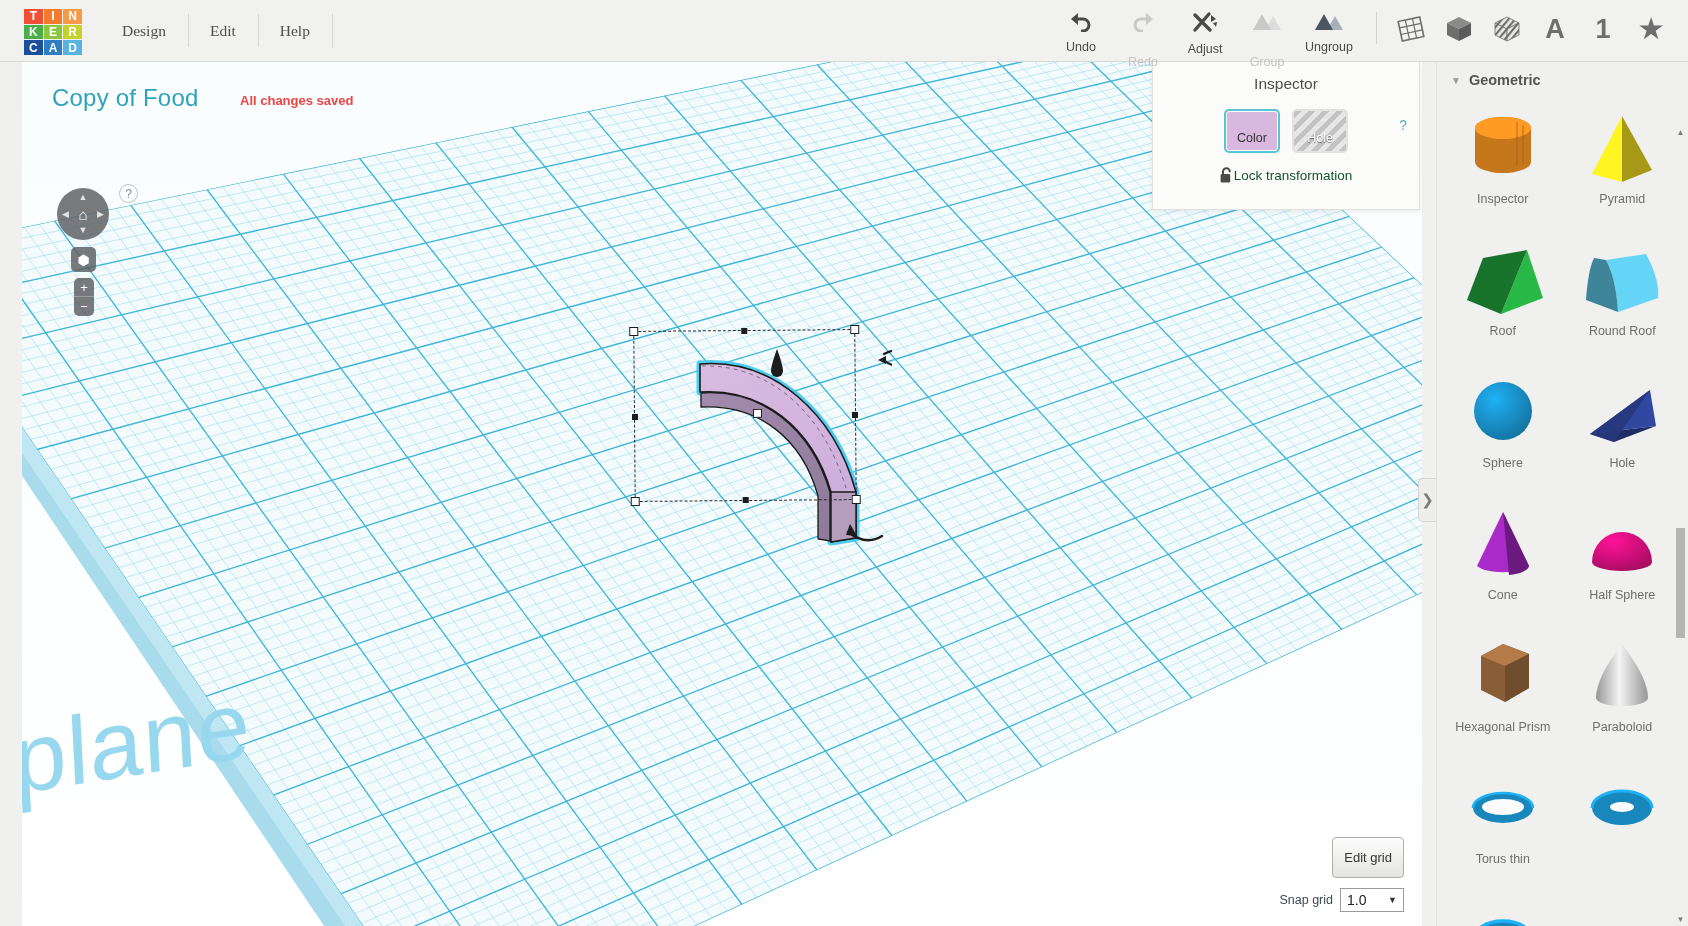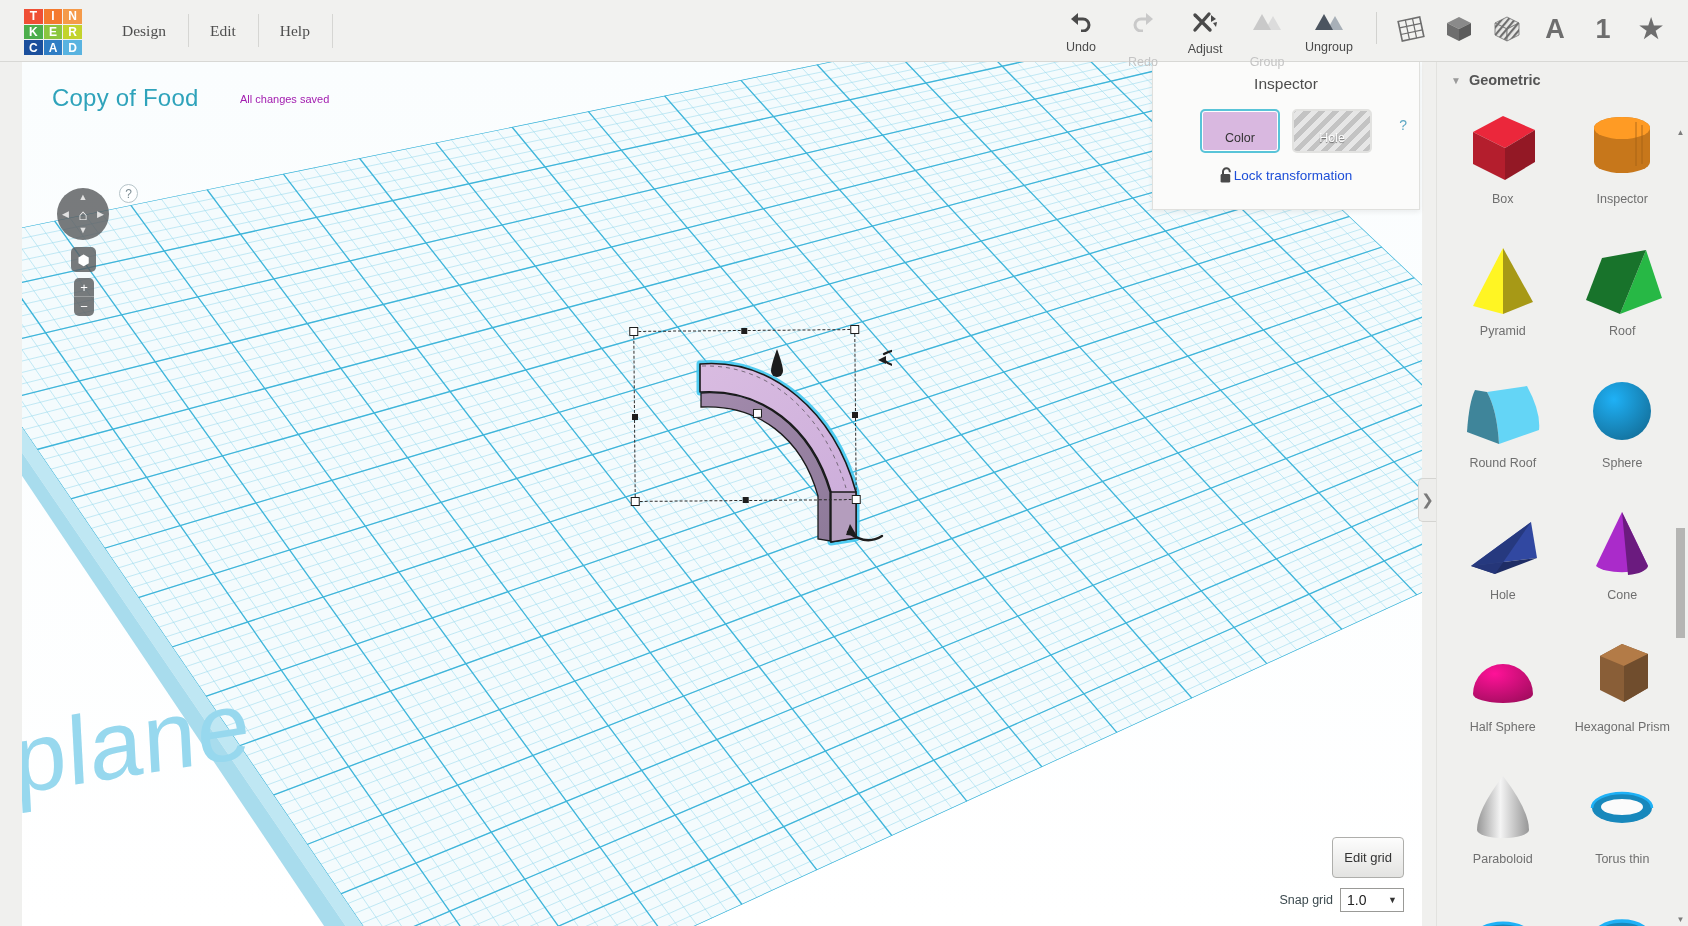--- a/index.html
+++ b/index.html
@@ -64,21 +64,21 @@
     overflow: hidden; background: #fdfdfd;
   }
   .gridplane { position: absolute; left: 0; top: 0; width: 1400px; height: 864px; }
   .proj-title {
     position: absolute; left: 30px; top: 22px;
     font-size: 24px; color: #2fa3bb; letter-spacing: 0.2px;
     z-index: 6;
   }
   .saved-msg {
     position: absolute; left: 218px; top: 31px;
-    font-size: 11px; color: #a21caf; z-index: 6;
+    font-size: 13px; color: #ef4444; z-index: 6; font-weight: bold;
   }
   .helpq {
     position: absolute; left: 97px; top: 122px; width: 19px; height: 19px;
     border: 1px solid #b6c4c9; border-radius: 50%; background: rgba(255,255,255,.75);
     color: #7d8d94; font-size: 12px; display: flex; align-items: center; justify-content: center; z-index: 8;
   }
   .navwheel {
     position: absolute; left: 35px; top: 126px; width: 52px; height: 52px;
     border-radius: 50%; background: rgba(90,93,95,0.82); z-index: 8;
   }
@@ -141,31 +141,31 @@
   
   .inspector {
     position: absolute; left: 1152px; top: 62px; width: 268px; height: 148px;
     background: #fbfbfa; border: 1px solid #e0e0dd; border-top: 0;
     box-shadow: 0 2px 5px rgba(0,0,0,.07);
     z-index: 35;
   }
   .insp-title { text-align: center; font-size: 15.5px; color: #4c4c4c; padding-top: 13px; }
   .insp-row { display: flex; justify-content: center; gap: 12px; margin-top: 16px; position: relative; }
   .swatch {
-    width: 80px; height: 44px; border-radius: 5px;
+    width: 56px; height: 44px; border-radius: 5px;
     display: flex; align-items: flex-end; justify-content: center;
     padding-bottom: 6px; font-size: 12.5px; position: relative;
   }
   .swatch.color { background: #d9b8e0; border: 2px solid #59c4d8; box-shadow: 0 0 0 1px #fff inset; color: #333; }
   .swatch.hole {
     background: repeating-linear-gradient(-45deg,#c3c3c3 0 5px,#e6e6e6 5px 10px);
     border: 2px solid #e2e2e0; color: #fff; text-shadow: 0 1px 1px rgba(0,0,0,.5);
   }
   .insp-q { position: absolute; right: 12px; top: 8px; font-size: 14px; color: #5fa8c4; }
-  .lockrow { display: flex; align-items: center; justify-content: center; margin-top: 14px; font-size: 13.5px; color: #1d4ed8; }
+  .lockrow { display: flex; align-items: center; justify-content: center; margin-top: 14px; font-size: 13.5px; color: #14532d; }
 
   
   .shapes {
     position: absolute; left: 1436px; top: 62px; width: 252px; height: 864px;
     background: #f0f0ee; overflow: hidden;
     border-left: 1px solid #e2e2df;
   }
   .shapes-head { display: flex; align-items: center; gap: 8px; padding: 10px 0 6px 14px; }
   .shapes-head .tri { font-size: 10px; color: #9a9a9a; }
   .shapes-head .ttl { font-size: 14.5px; font-weight: bold; color: #555; }
@@ -617,30 +617,20 @@
 
   <div class="shapes">
     <div class="shapes-head">
       <span class="tri">▼</span>
       <span class="ttl">Geometric</span>
     </div>
     <div class="shape-grid" id="shapegrid">
         <div class="shape-cell">
           <div class="shape-art">
             <svg width="92" height="86" viewBox="0 0 92 86">
-              <path d="M16,28 L46,12 L78,26 L48,44 Z" fill="#eb273b"></path>
-              <path d="M16,28 L48,44 L48,76 L16,60 Z" fill="#b41e2d"></path>
-              <path d="M78,26 L48,44 L48,76 L78,58 Z" fill="#931825"></path>
-            </svg>
-          </div>
-          <div class="shape-name">Box</div>
-        </div>
-        <div class="shape-cell">
-          <div class="shape-art">
-            <svg width="92" height="86" viewBox="0 0 92 86">
               <path d="M18,24 A28,11 0 0 1 74,24 L74,58 A28,11 0 0 1 18,58 Z" fill="#c7771b"></path>
               <ellipse cx="46" cy="24" rx="28" ry="11" fill="#ff9b24"></ellipse>
               <path d="M60,18 L60,62 M66,21 L66,60" stroke="#a36116" stroke-width="1.6" opacity=".5"></path>
             </svg>
           </div>
           <div class="shape-name">Inspector</div>
         </div>
         <div class="shape-cell">
           <div class="shape-art">
             <svg width="92" height="86" viewBox="0 0 92 86">

